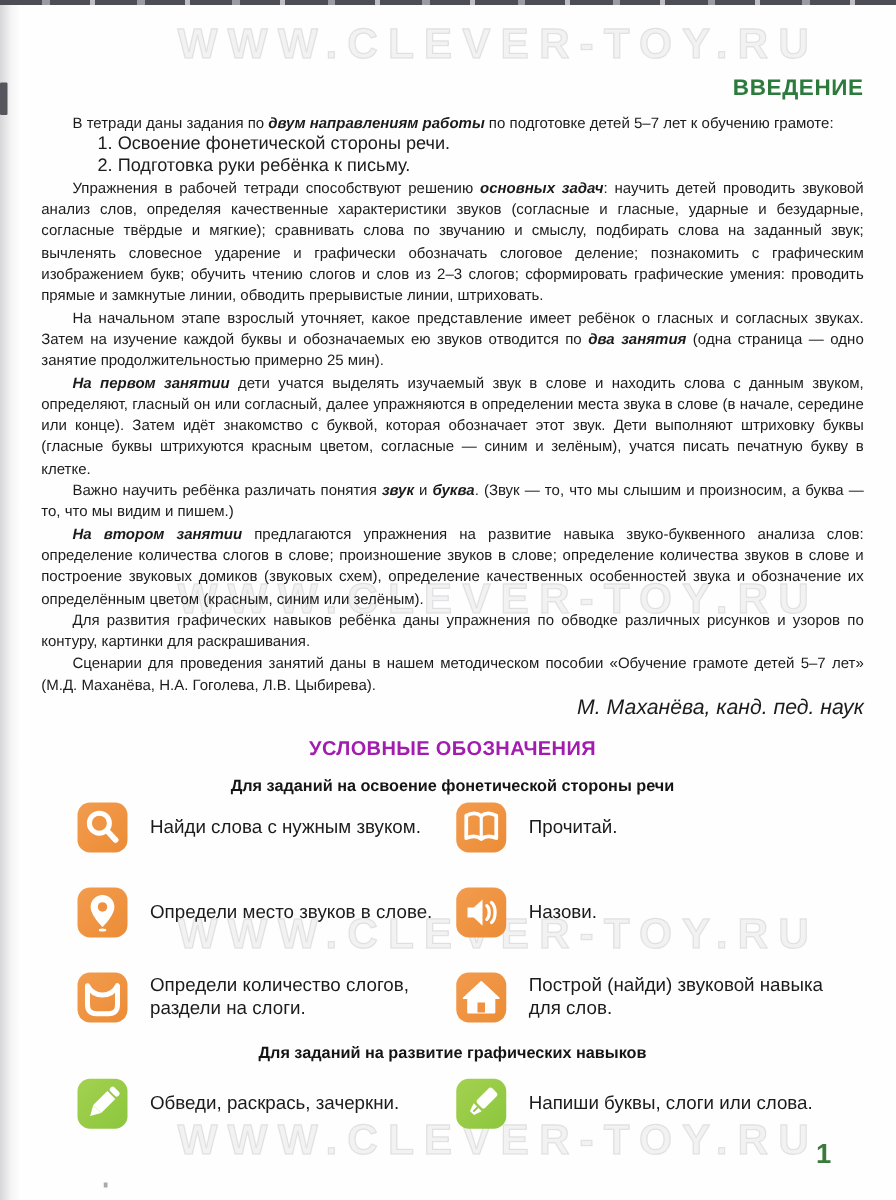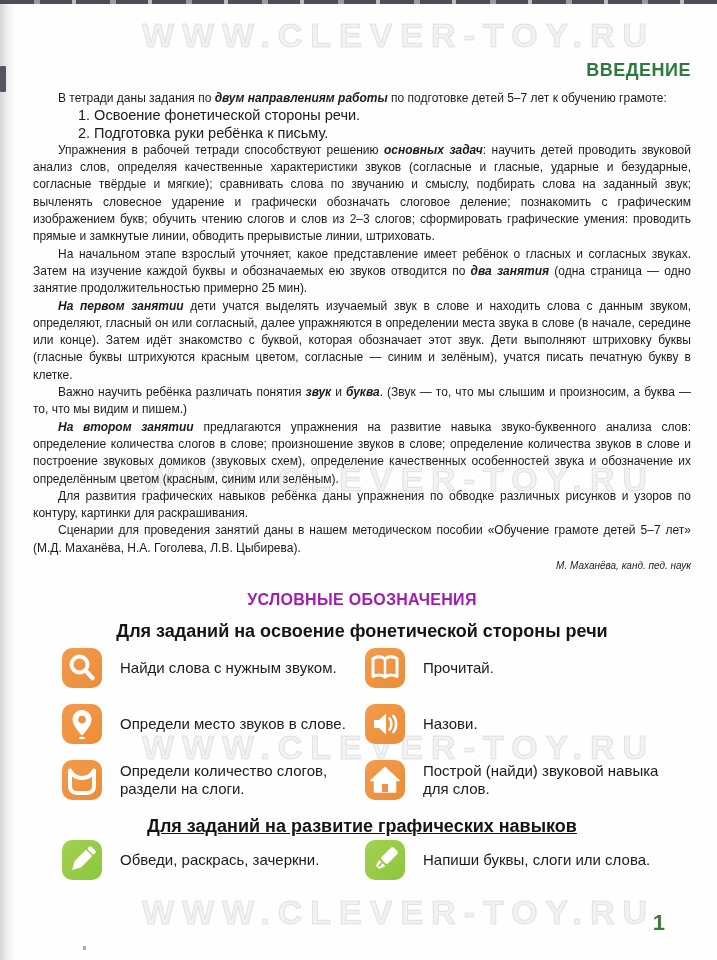--- a/index.html
+++ b/index.html
@@ -16,25 +16,25 @@
   .speck{position:absolute;left:83px;top:946px;width:3px;height:4px;background:#a9a9af;}
   
   .wm{position:absolute;left:0;width:100%;text-align:center;font-weight:bold;font-size:34px;
       letter-spacing:8px;color:rgba(140,140,152,0.10);-webkit-text-stroke:1px rgba(140,140,152,0.20);
       white-space:nowrap;pointer-events:none;padding-left:40px;}
   .content{position:absolute;left:33px;top:60px;width:658px;}
   h1.title{margin:0 0 9px 0;text-align:right;font-size:18px;font-weight:bold;color:#2c7a3c;letter-spacing:.5px;}
   p.para{margin:0;font-size:12px;line-height:17.3px;text-align:justify;text-indent:25px;}
   .list-item{margin:0;font-size:14.5px;line-height:17.3px;padding-left:45px;}
   .bi{font-weight:bold;font-style:italic;}
-  .author{margin:0;font-size:10px;line-height:17.3px;font-style:italic;text-align:right;}
+  .author{margin:0;font-size:17px;line-height:17.3px;font-style:italic;text-align:right;}
   h2.legend-title{margin:17px 0 12px 0;text-align:center;font-size:16px;font-weight:bold;color:#a21caf;letter-spacing:.3px;}
-  h3.sub{margin:0 0 6px 0;text-align:center;font-size:18px;font-weight:bold;color:#141414;}
-  h3.sub.graphic{margin:16px 0 3px 0;text-decoration:underline;}
-  .legend-grid{display:grid;grid-template-columns:303px 1fr;row-gap:16px;margin-left:29px;}
+  h3.sub{margin:0 0 6px 0;text-align:center;font-size:13px;font-weight:bold;color:#141414;}
+  h3.sub.graphic{margin:16px 0 14px 0;}
+  .legend-grid{display:grid;grid-template-columns:303px 1fr;row-gap:28px;margin-left:29px;}
   .legend-item{display:flex;align-items:center;}
   .icon{width:40px;height:40px;border-radius:10px;flex:0 0 40px;display:flex;align-items:center;justify-content:center;}
   .icon.orange{background:linear-gradient(135deg,#f29c4e,#ec8c36);}
   .icon.green{background:linear-gradient(135deg,#a4d150,#8cc63e);}
   .legend-item .label{margin-left:18px;font-size:15px;line-height:18.5px;white-space:pre-line;color:#1b1b1b;}
   .page-number{position:absolute;top:910px;right:52px;font-size:22px;font-weight:bold;color:#3a7a3c;}
 </style>
 </head>
 <body>
 

